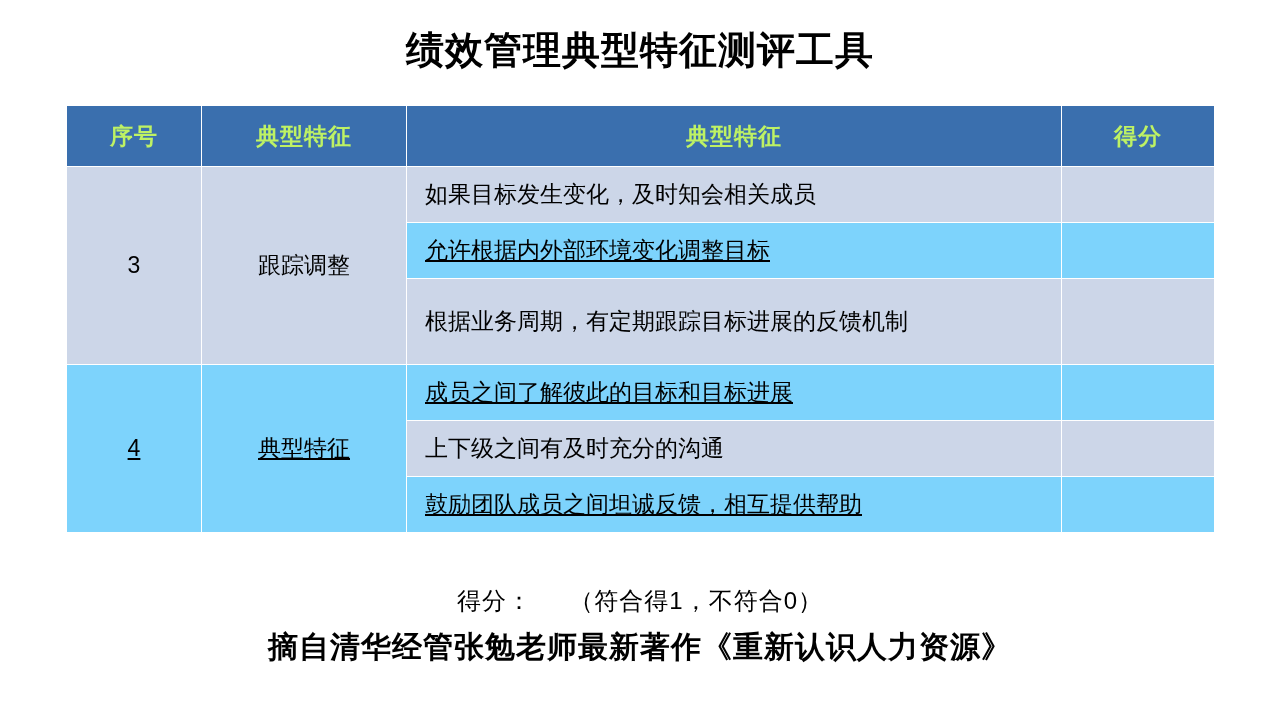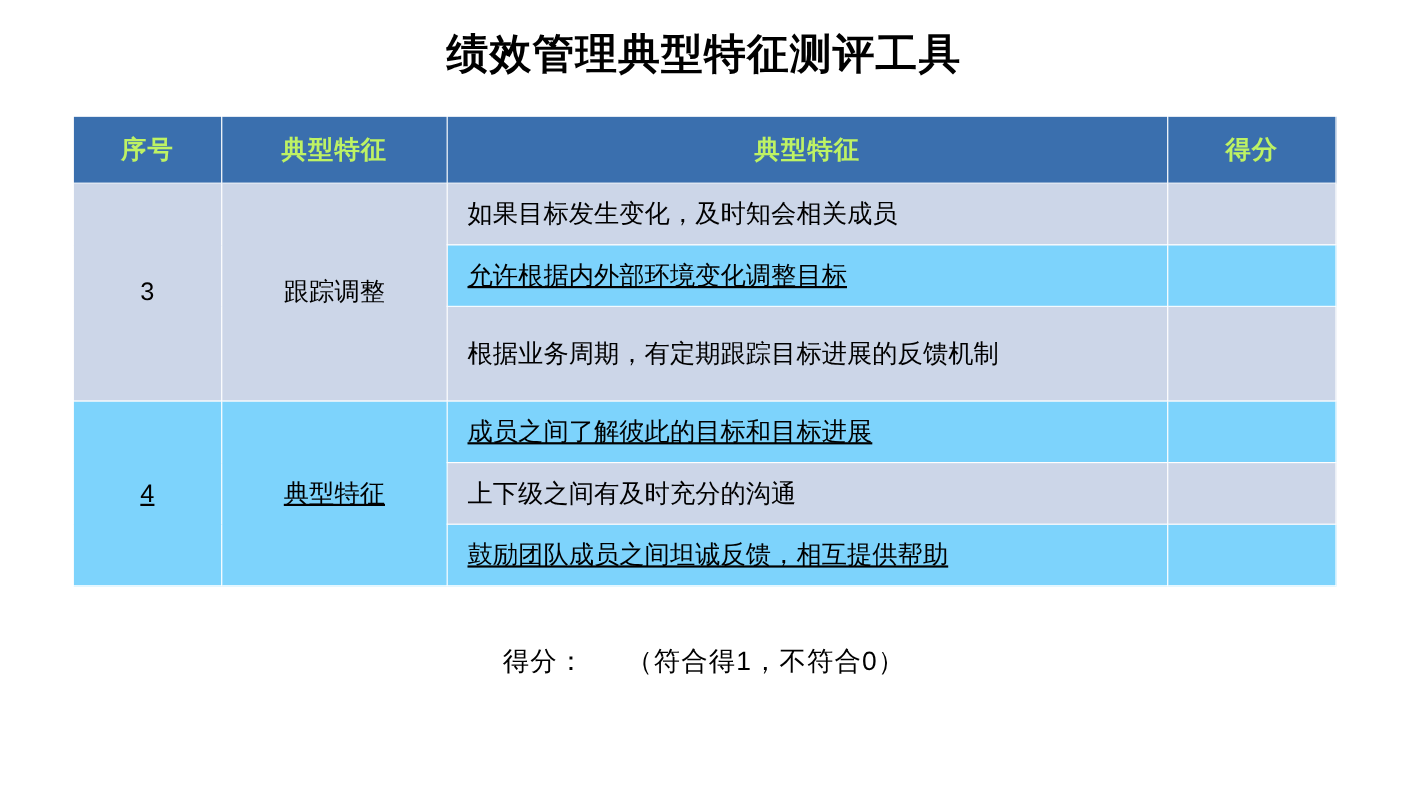--- a/index.html
+++ b/index.html
@@ -162,14 +162,15 @@
       </tbody>
     </table>
   </div>
 
   <div class="footer-score">
     <span>得分：</span>
     <span class="spacer"></span>
     <span>（符合得1，不符合0）</span>
   </div>
 
+  <div class="footer-source">摘自清华经管张勉老师最新著作《重新认识人力资源》</div>
 
 </div>
 
 </body></html>

